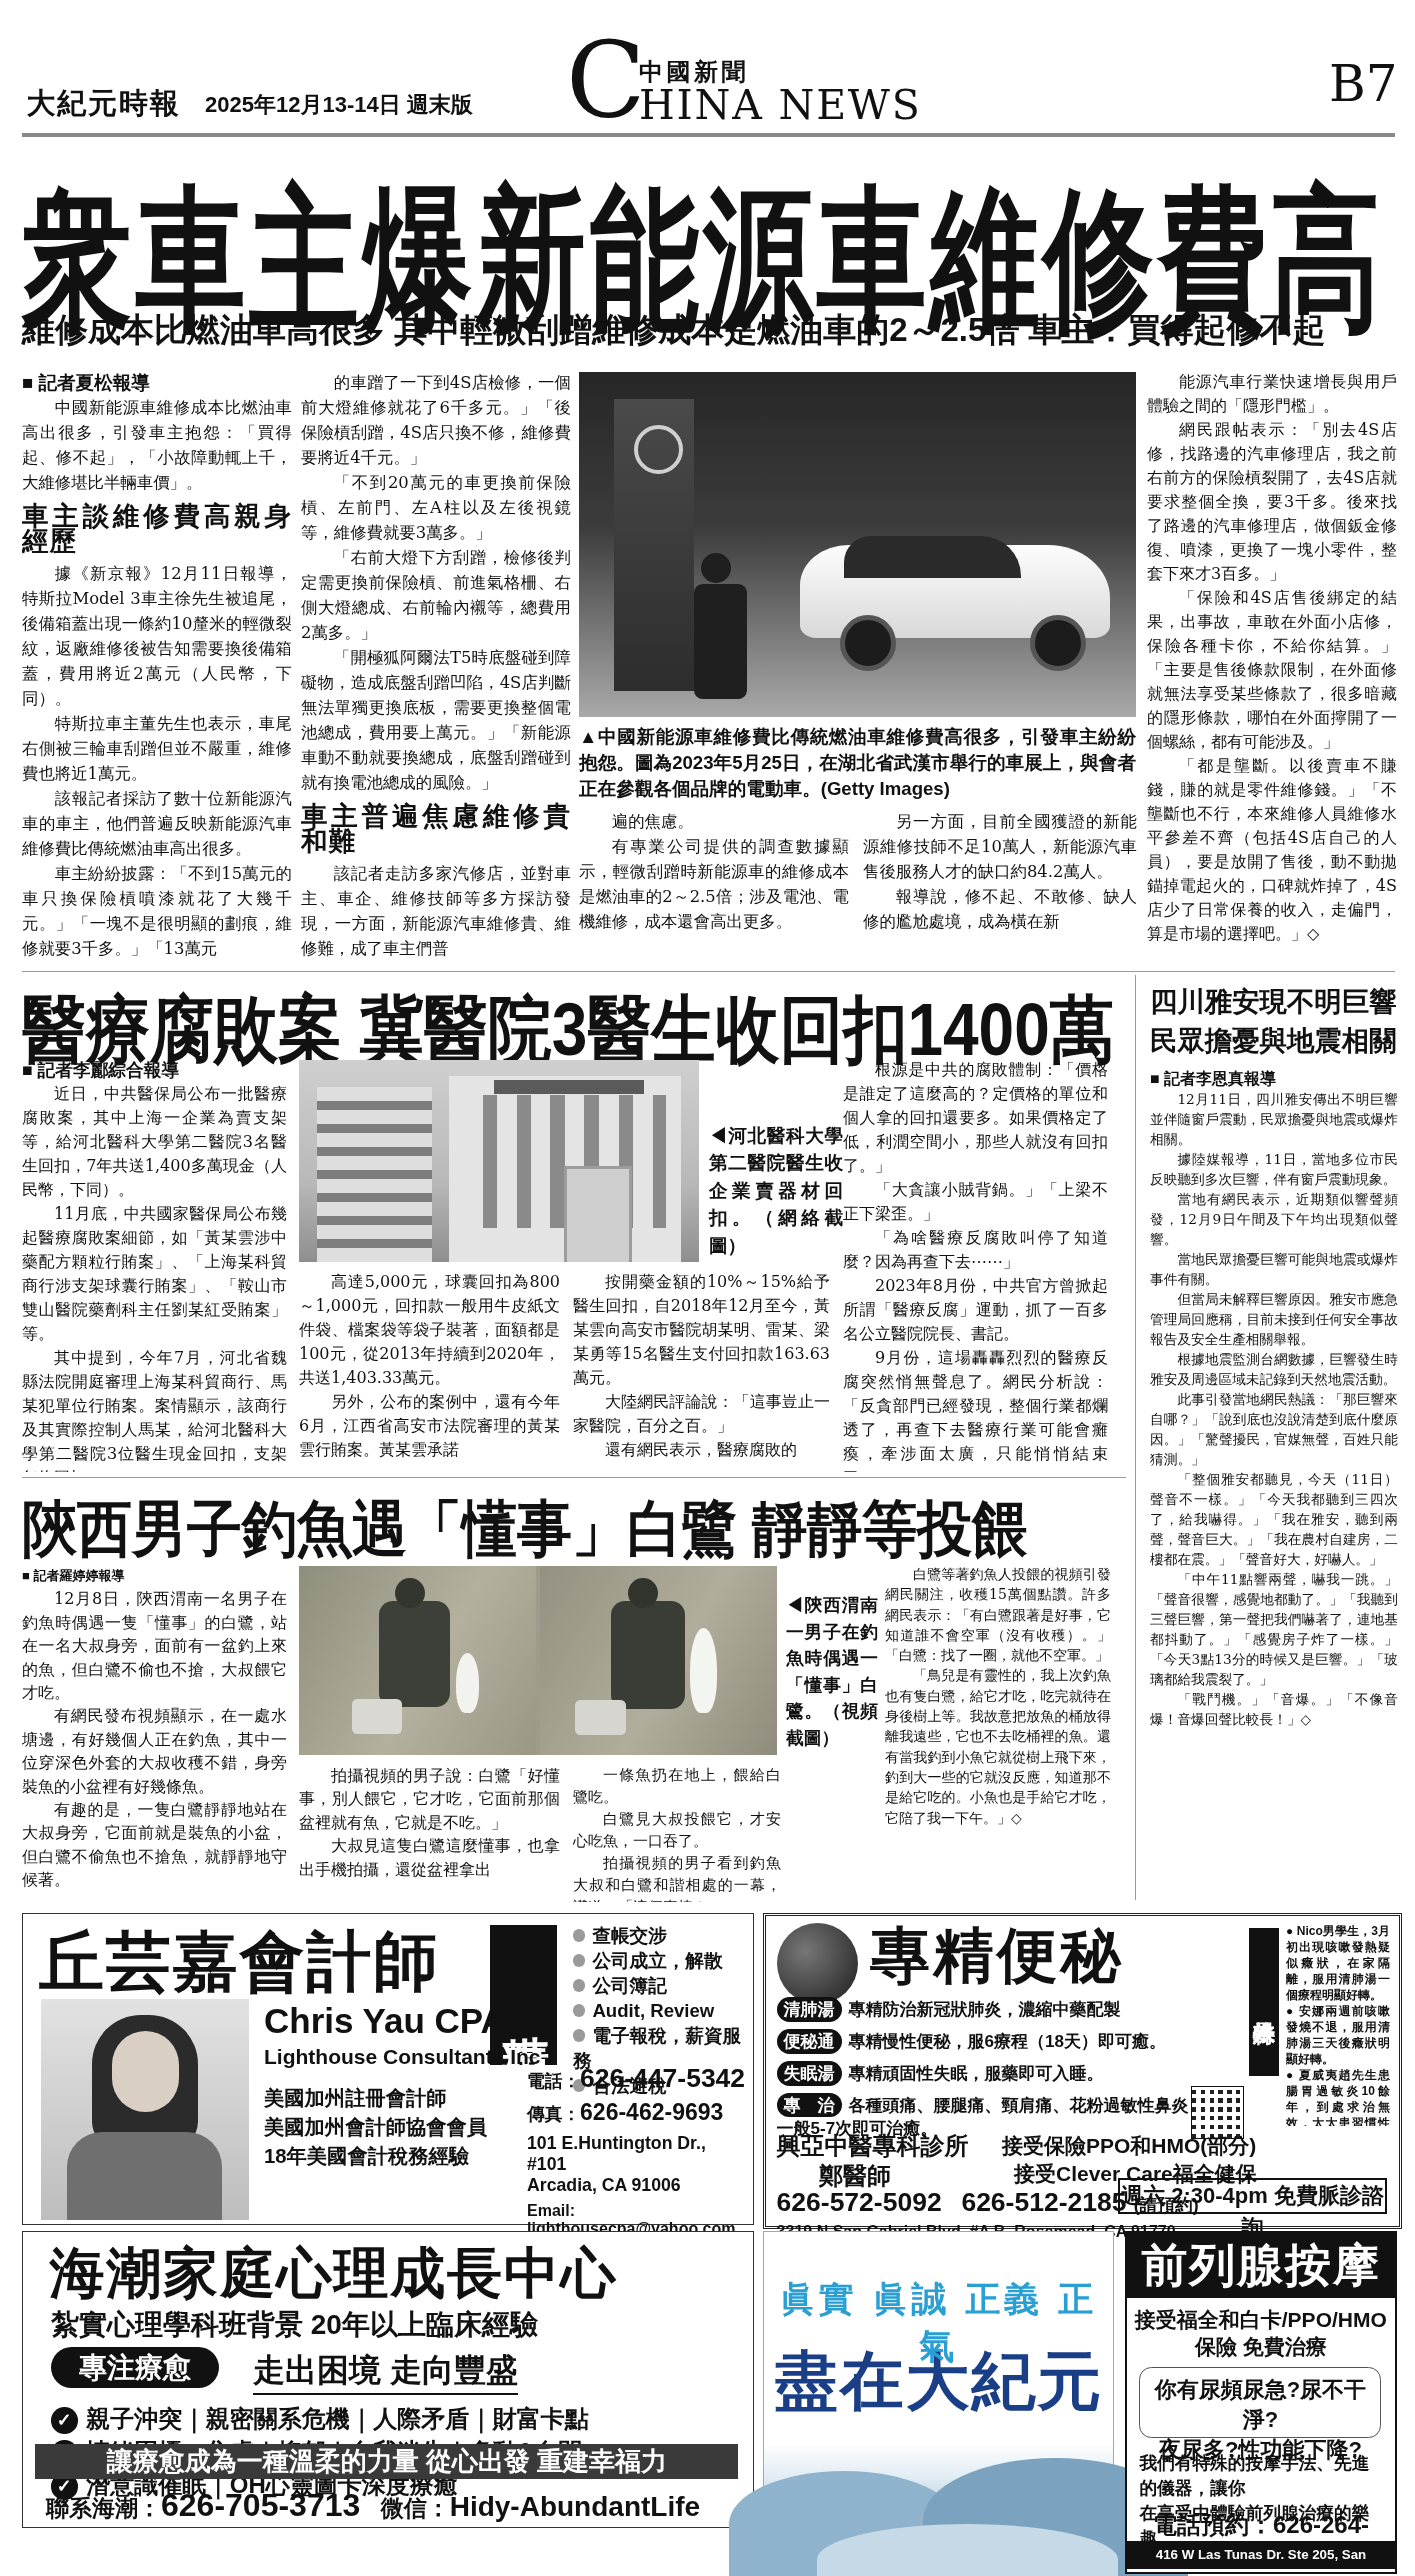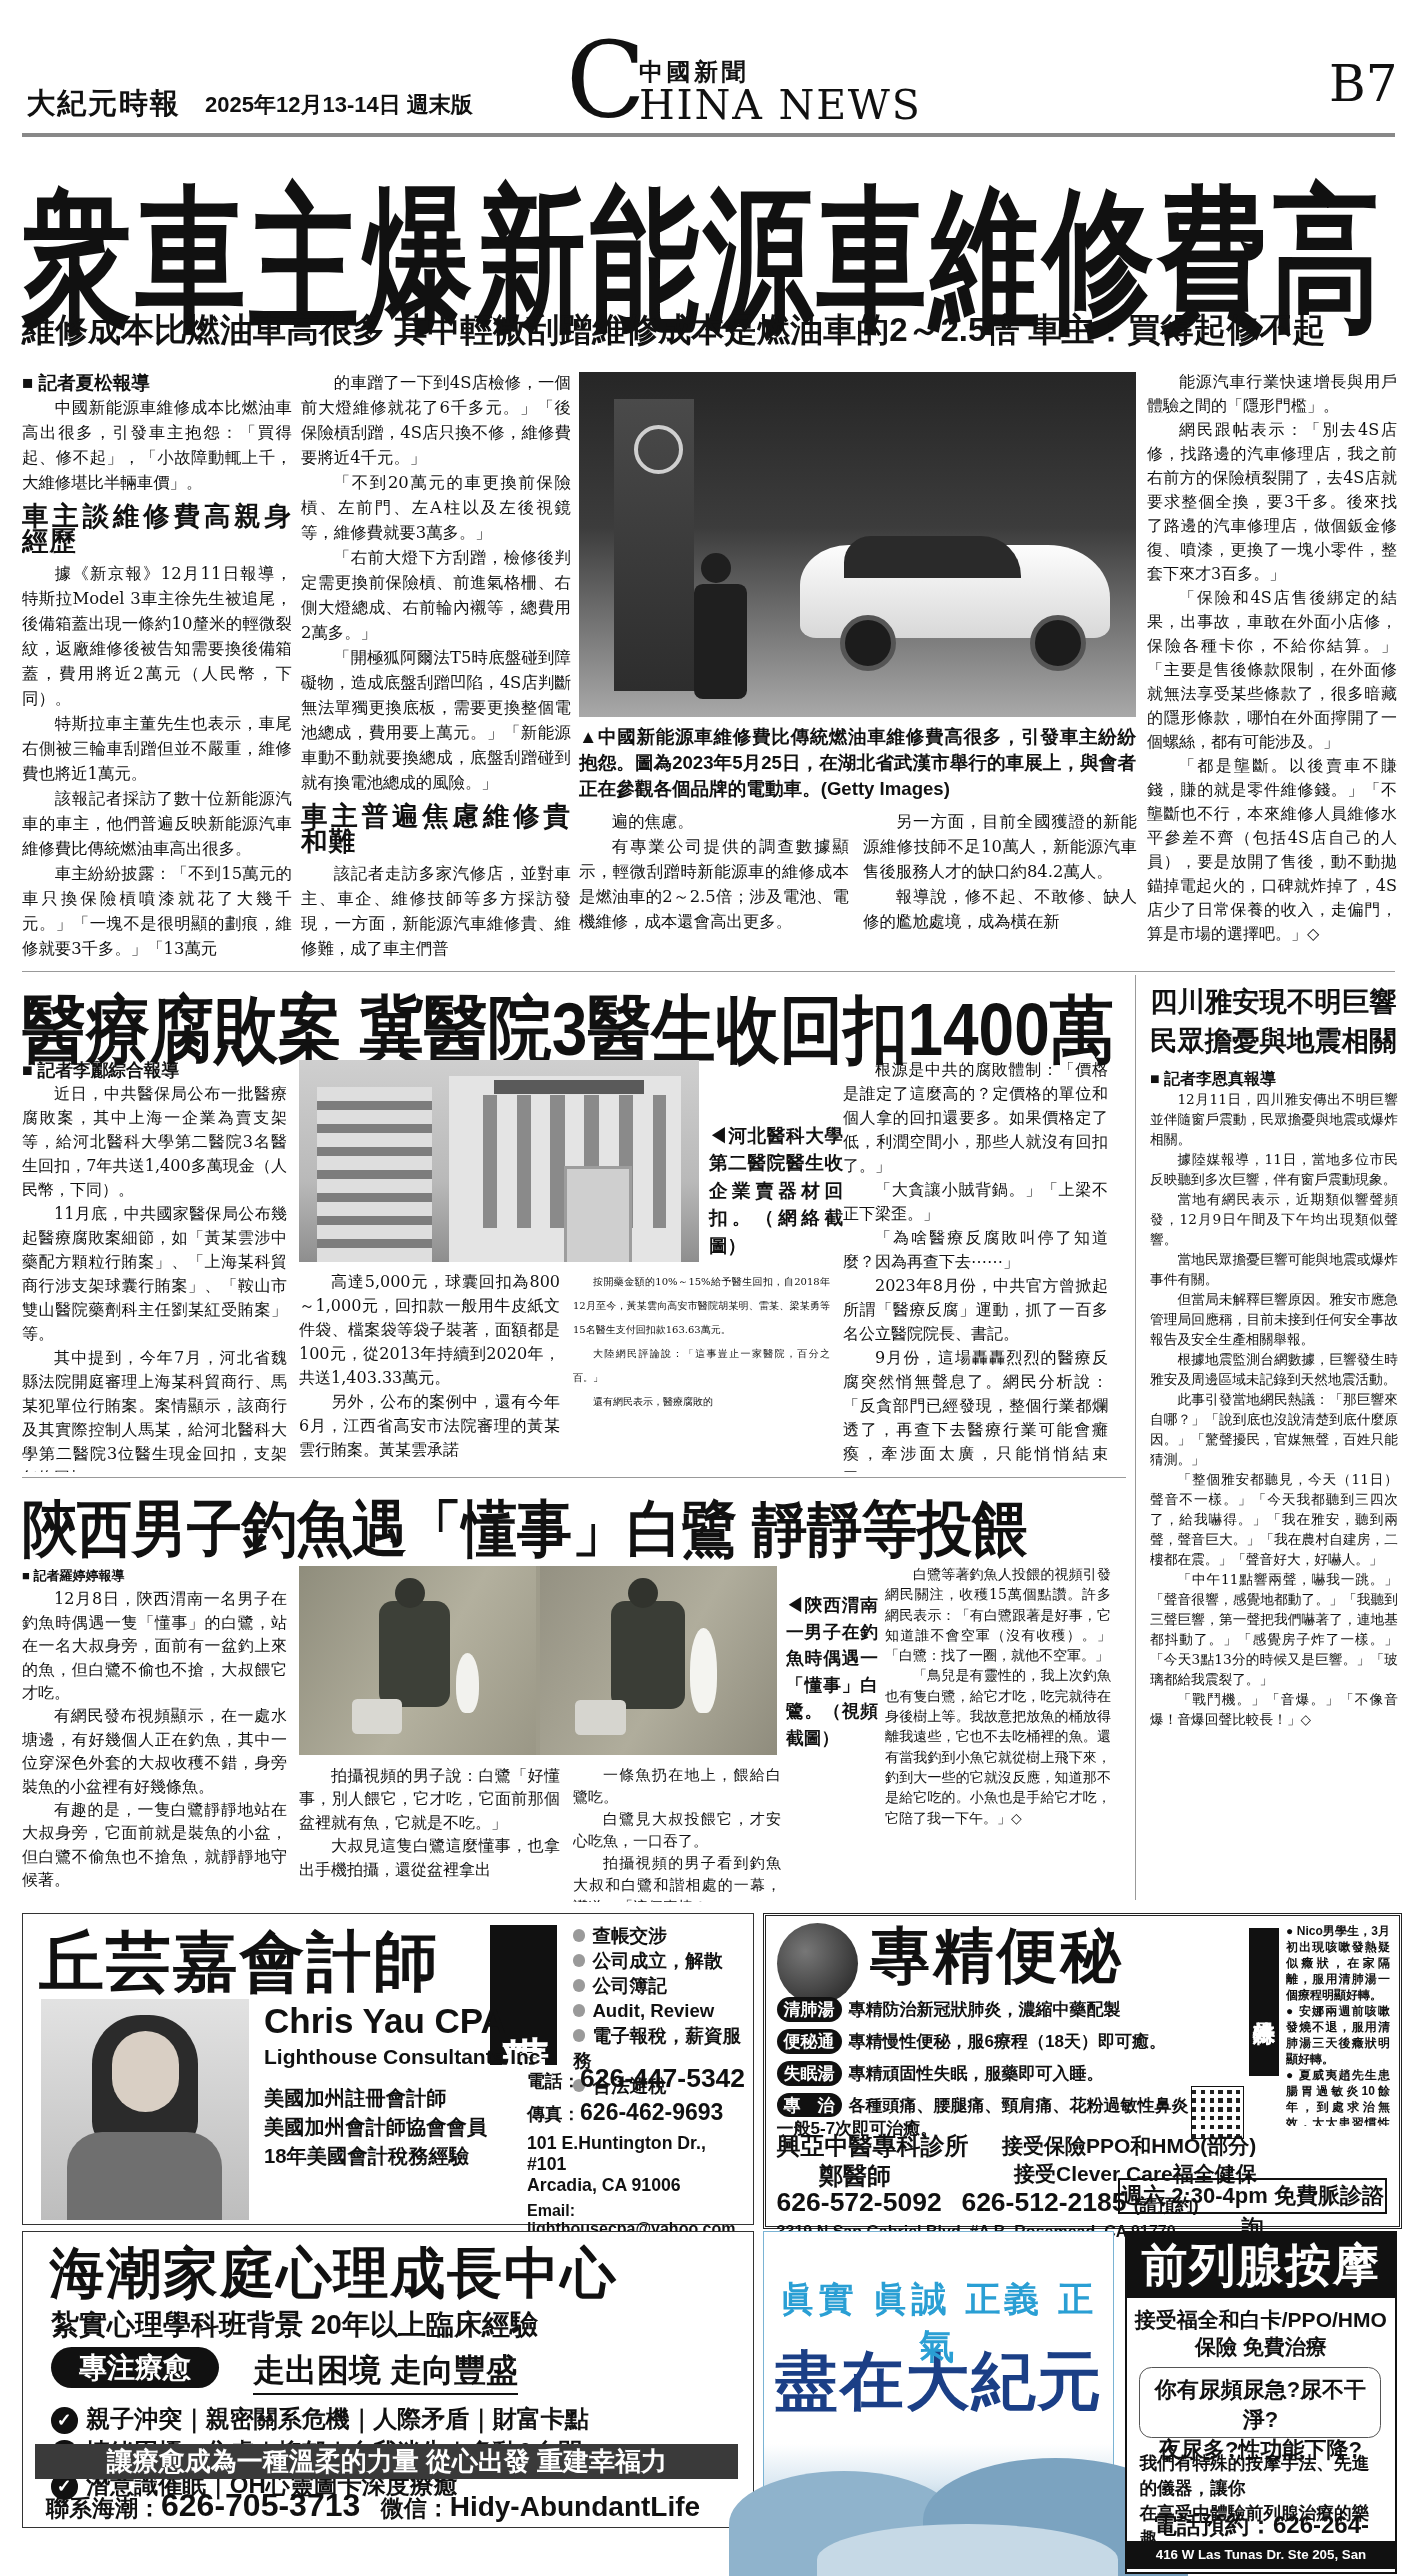--- a/index.html
+++ b/index.html
@@ -106,21 +106,21 @@
     <div class="abs" style="left:164px;top:35px;width:203px;height:133px;background:repeating-linear-gradient(90deg,#e4e4e4 0 19.5px,#8a8a8a 19.5px 34px);"></div>
     <div class="abs" style="left:195px;top:19.5px;width:150px;height:14px;background:#5a5a5a;"></div>
     <div class="abs" style="left:265px;top:106px;width:62px;height:96px;background:#cfcfcf;border:3.5px solid #9d9d9d;"></div>
   </div>
   <div class="abs cap" style="left:709px;top:1122px;width:134px;font-size:18.6px;line-height:27.4px;">◀河北醫科大學第二醫院醫生收企業賣器材回扣。（網絡截圖）</div>
 
   <div class="abs col" style="left:299px;top:1270px;width:261px;height:202px;font-size:16px;line-height:24px;">
     <p>高達5,000元，球囊回扣為800～1,000元，回扣款一般用牛皮紙文件袋、檔案袋等袋子裝著，面額都是100元，從2013年持續到2020年，共送1,403.33萬元。</p>
     <p>另外，公布的案例中，還有今年6月，江西省高安市法院審理的黃某雲行賄案。黃某雲承諾</p>
   </div>
-  <div class="abs col" style="left:573px;top:1270px;width:257px;height:202px;font-size:10px;line-height:24px;">
+  <div class="abs col" style="left:573px;top:1270px;width:257px;height:202px;font-size:16px;line-height:24px;">
     <p>按開藥金額的10%～15%給予醫生回扣，自2018年12月至今，黃某雲向高安市醫院胡某明、雷某、梁某勇等15名醫生支付回扣款163.63萬元。</p>
     <p>大陸網民評論說：「這事豈止一家醫院，百分之百。」</p>
     <p>還有網民表示，醫療腐敗的</p>
   </div>
   <div class="abs col" style="left:843px;top:1058px;width:265px;height:414px;font-size:16px;line-height:24px;">
     <p>根源是中共的腐敗體制：「價格是誰定了這麼高的？定價格的單位和個人拿的回扣還要多。如果價格定了低，利潤空間小，那些人就沒有回扣了。」</p>
     <p>「大貪讓小賊背鍋。」「上梁不正下梁歪。」</p>
     <p>「為啥醫療反腐敗叫停了知道麼？因為再查下去⋯⋯」</p>
     <p>2023年8月份，中共官方曾掀起所謂「醫療反腐」運動，抓了一百多名公立醫院院長、書記。</p>
     <p>9月份，這場轟轟烈烈的醫療反腐突然悄無聲息了。網民分析說：「反貪部門已經發現，整個行業都爛透了，再查下去醫療行業可能會癱瘓，牽涉面太廣，只能悄悄結束了。」◇</p>

